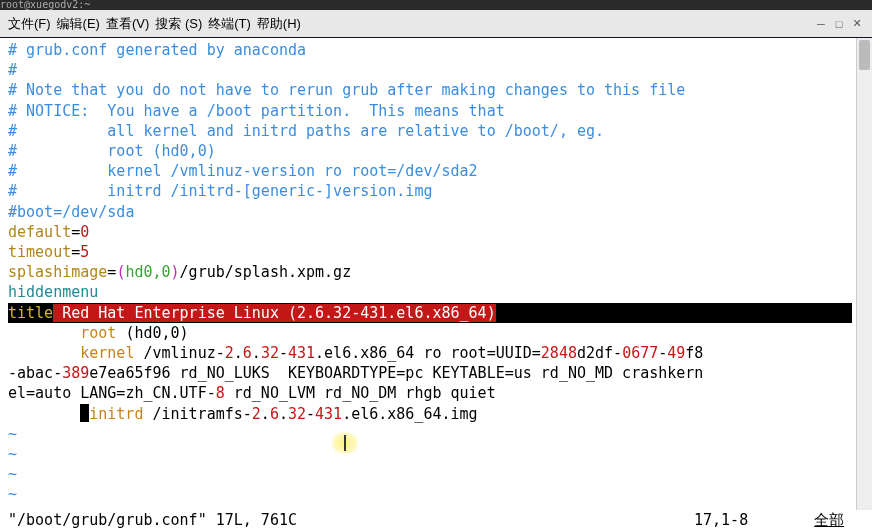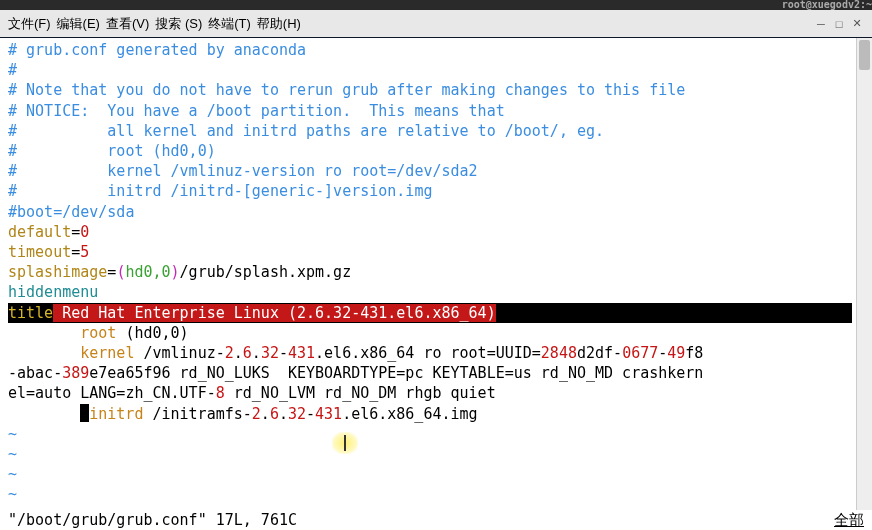--- a/index.html
+++ b/index.html
@@ -1,21 +1,21 @@
 <!DOCTYPE html>
 <html><head>
 <meta charset="utf-8">
 <style>
   * { margin: 0; padding: 0; box-sizing: border-box; }
   body { font-family: "DejaVu Sans Mono", "Liberation Mono", monospace; font-size: 15px; background: #fff; width: 872px; height: 530px; overflow: hidden; position: relative; }
   .menubar { background: #e8e8e8; height: 28px; display: flex; align-items: center; padding: 0 8px; border-bottom: 1px solid #0f172a; font-family: sans-serif; font-size: 13px; }
   .menubar .spacer { flex: 1; }
   .menu-item { margin-right: 6px; cursor: pointer; }
   .window-control { width: 14px; height: 14px; margin-left: 4px; cursor: pointer; display: inline-flex; align-items: center; justify-content: center; font-size: 11px; color: #555; }
-  .titlebar { background: #2a2a2a; color: #aaa; height: 10px; font-size: 10px; text-align: right; line-height: 10px; overflow: hidden; font-weight: bold; }
+  .titlebar { background: #2a2a2a; color: #aaa; height: 10px; font-size: 10px; text-align: left; line-height: 10px; overflow: hidden; }
   .editor { position: relative; background: #fff; height: 492px; display: flex; }
   .text-area { flex: 1; padding: 2px 0 0 8px; white-space: pre; line-height: 20.2px; overflow: hidden; }
   .scrollbar { width: 16px; background: #eee; border-left: 1px solid #ccc; position: relative; }
   .scroll-thumb { position: absolute; top: 2px; left: 2px; right: 2px; height: 30px; background: #bbb; border-radius: 2px; }
   .comment { color: #3a8de0; }
   .keyword { color: #b18618; }
   .value5 { color: #c71515; }
   .magenta { color: #c02bb3; }
   .hd { color: #3aa233; }
   .orange { color: #c78318; }
@@ -26,21 +26,21 @@
   .ver { color: #c71515; }
   .uuid { color: #c71515; }
   .num { color: #c71515; }
   .tilde { color: #3a8de0; }
   .cursor-block { display: inline-block; width: 9px; height: 18px; background: #000; vertical-align: -3px; }
   .highlight-caret { position: absolute; left: 332px; top: 394px; width: 26px; height: 22px; background: radial-gradient(ellipse, rgba(255,240,100,0.9) 0%, rgba(255,240,100,0.4) 60%, transparent 80%); pointer-events: none; }
   .caret-bar { position: absolute; left: 344px; top: 397px; width: 1.5px; height: 16px; background: #333; pointer-events: none; }
   .status { position: absolute; bottom: 0; left: 0; right: 0; height: 20px; background: #fff; padding: 0 8px; font-family: "DejaVu Sans Mono", monospace; font-size: 15px; display: flex; align-items: center; }
   .status .fileinfo { flex: 1; }
   .status .pos { width: 120px; }
-  .status .pct { width: 50px; text-align: right; text-decoration: underline; }
+  .status .pct { width: 50px; text-align: left; text-decoration: underline; }
 </style>
 </head>
 <body>
 
 <div class="titlebar">
   <span>root@xuegodv2:~</span>
 </div>
 
 <div class="menubar">
   <span class="menu-item">文件(F)</span>
@@ -81,15 +81,16 @@
 <span class="tilde">~</span>
 </div>
   <div class="scrollbar">
     <div class="scroll-thumb"></div>
   </div>
   <div class="highlight-caret"></div>
   <div class="caret-bar"></div>
 
   <div class="status">
     <span class="fileinfo"><span>"/boot/grub/grub.conf"</span><span> 17L, 761C</span></span>
+    <span class="pos">17,1-8</span>
     <span class="pct">全部</span>
   </div>
 </div>
 
 </body></html>

